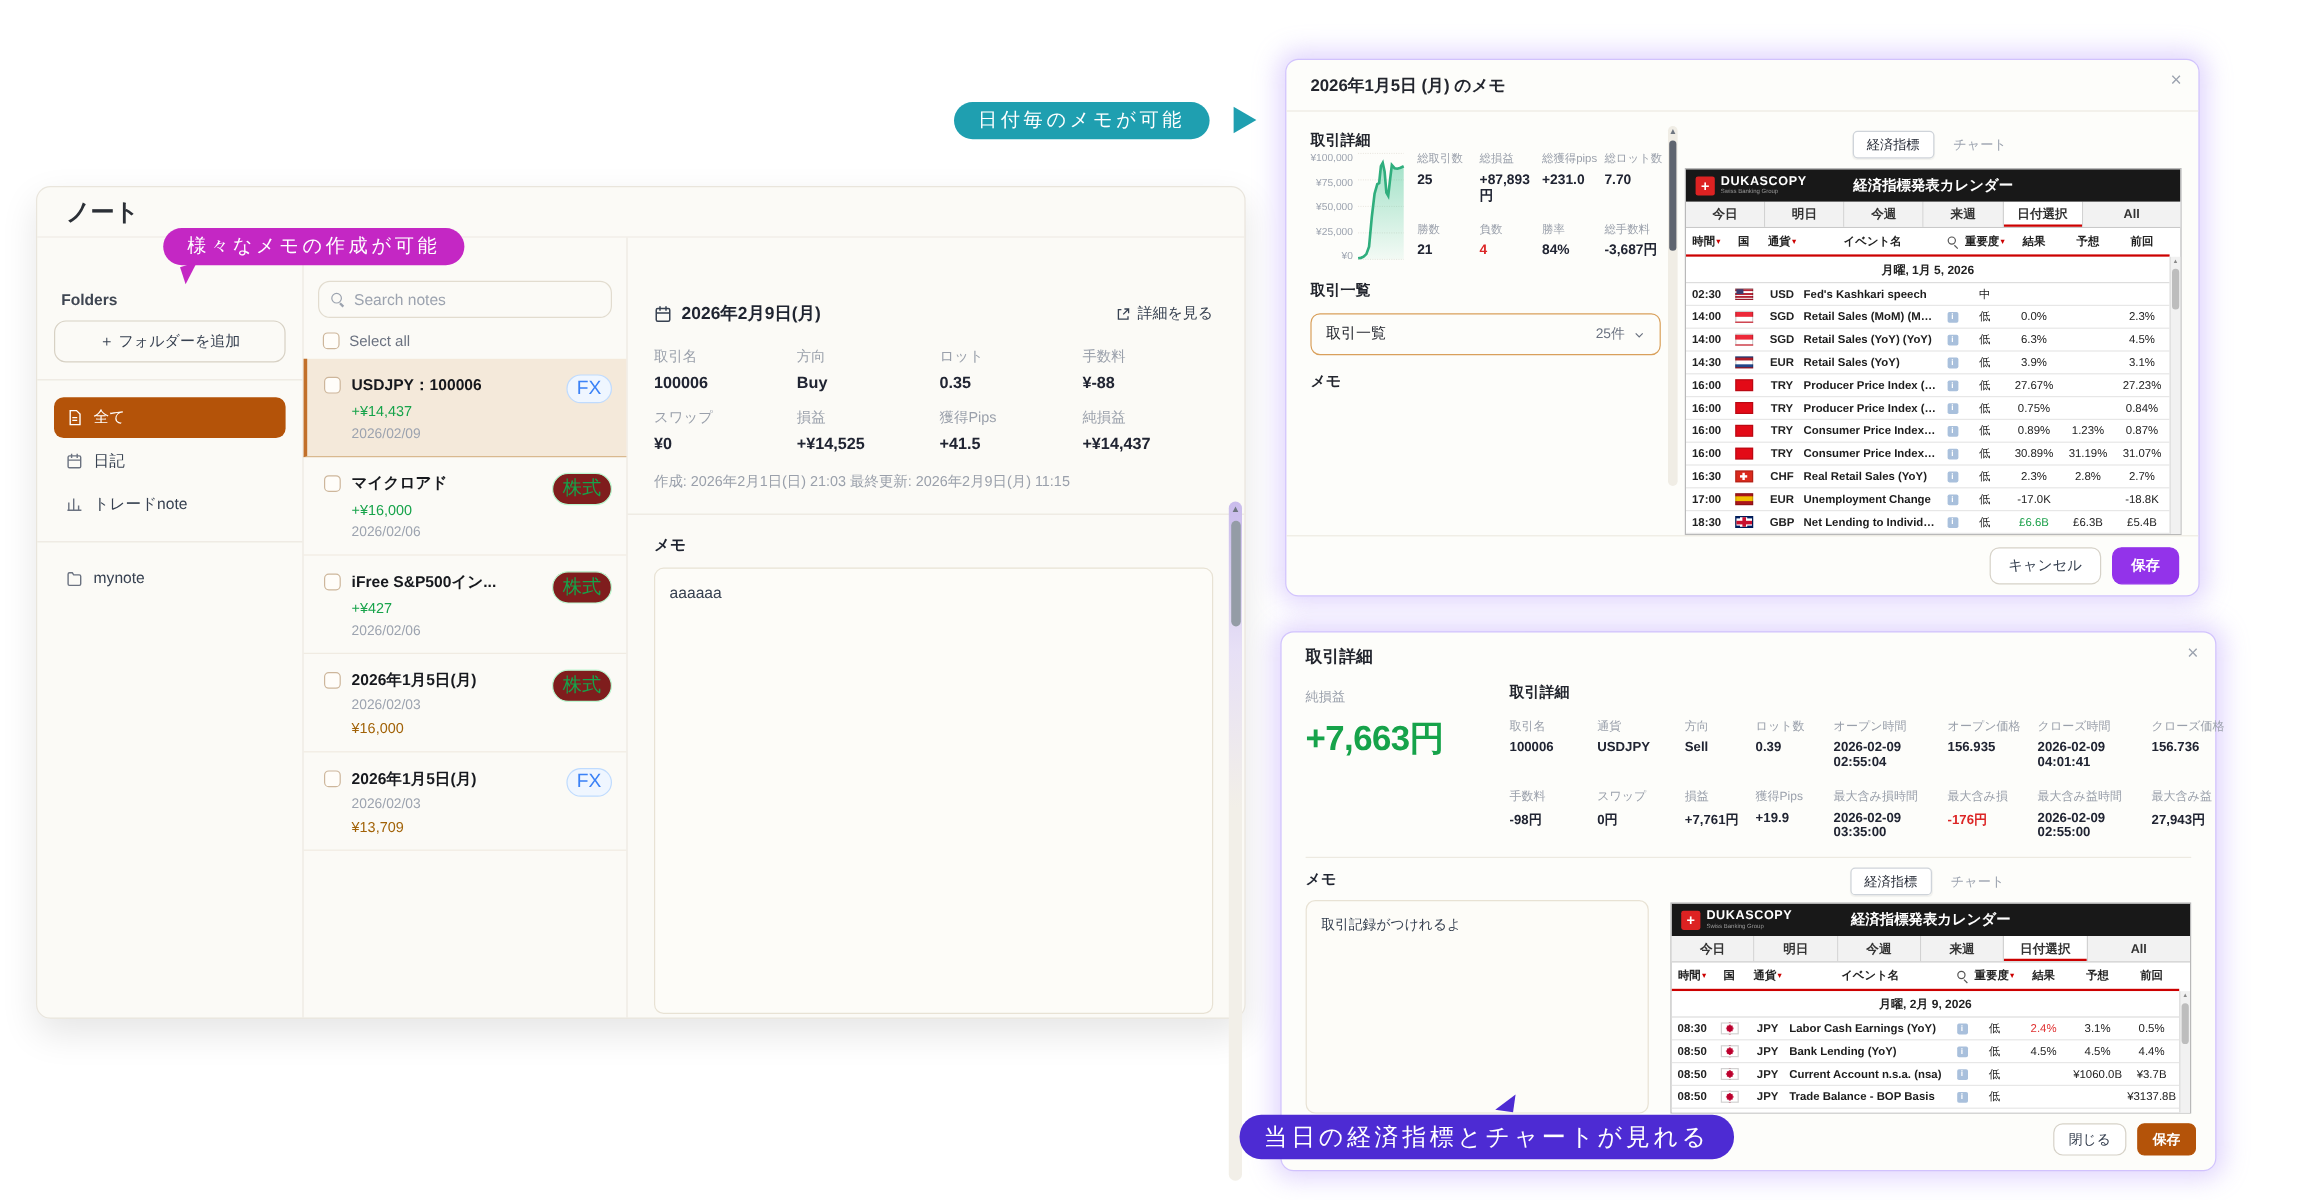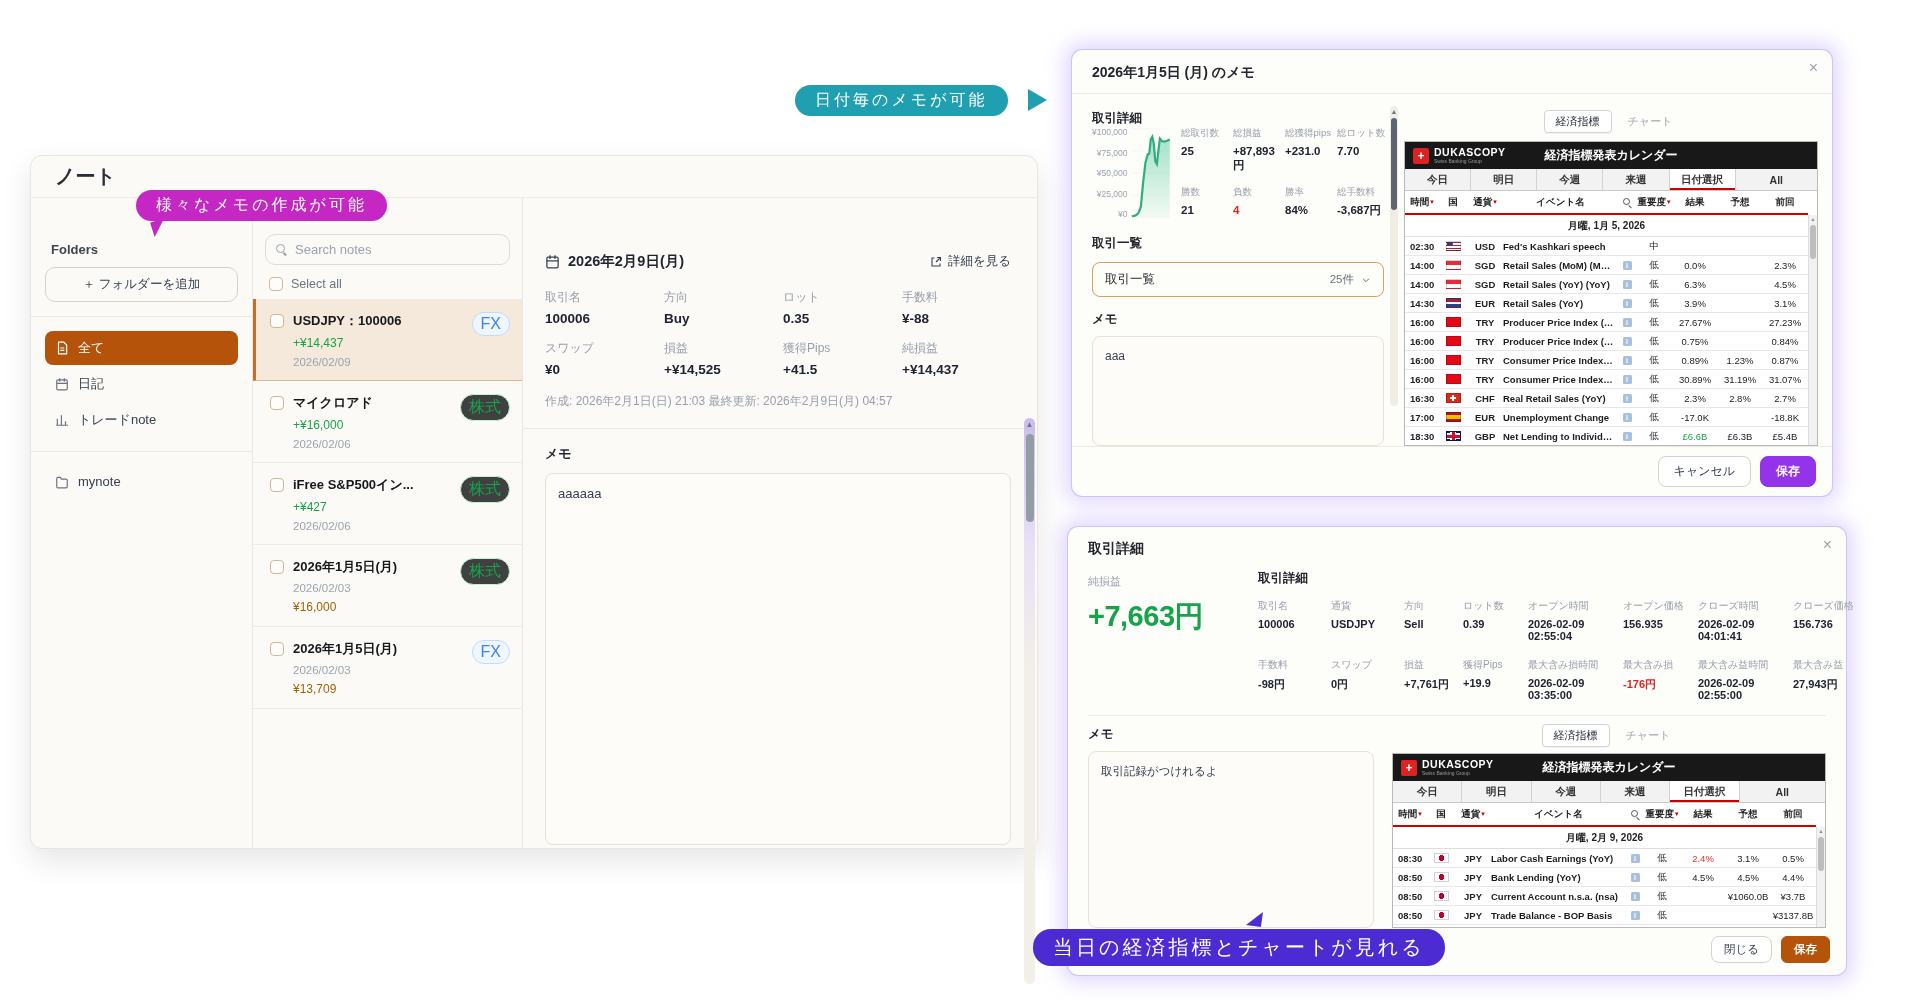--- a/index.html
+++ b/index.html
@@ -41,21 +41,21 @@
   .lens::after { content:""; position:absolute; left:8px; top:8px; width:4px; height:1.6px; background:#9ca3af; transform:rotate(45deg); transform-origin:0 0; }
   .select-all { display:flex; align-items:center; gap:8px; margin:12px 4px 8px; font-size:12.5px; color:#6b7280; }
   .checkbox { width:14px; height:14px; border:1.5px solid #cdb69b; border-radius:4px; background:#fffdf9; flex:0 0 auto; cursor:pointer; }
   .ni-wrap { margin:0 -12px; }
   .note-item { position:relative; padding:13px 14px 12px 17px; border-bottom:1px solid #f0ebe2; cursor:pointer; }
   .note-item.selected { background:#f4e9da; border-left:3px solid #c2702a; border-bottom:1px solid #d9b98f; padding-left:14px; }
   .ni-row { display:flex; align-items:center; gap:9px; }
   .ni-title { font-size:13px; font-weight:bold; color:#16181d; white-space:nowrap; overflow:hidden; text-overflow:ellipsis; max-width:170px; }
   .badge { position:absolute; right:12px; top:13px; font-size:16px; padding:2px 8px; border-radius:999px; border:1px solid; background:#fff; }
   .badge.fx { color:#3b82f6; border-color:#bfdbfe; background:#eff6ff; }
-  .badge.stock { color:#16a34a; border-color:#bbf7d0; background:#404040; }
+  .badge.stock { color:#16a34a; border-color:#bbf7d0; background:#7f1d1d; }
   .ni-line { margin:6px 0 0 23px; font-size:12px; }
   .v-green, .ni-line.green { color:var(--green,#16a34a); }
   .ni-line.gray { color:#9ca3af; font-size:11.5px; }
   .ni-line.amber { color:var(--amber,#a16207); }
 
   .note-detail { flex:1; padding:54px 26px 0 22px; position:relative; }
   .nd-header { display:flex; justify-content:space-between; align-items:center; }
   .nd-title { display:flex; align-items:center; gap:8px; font-size:14.5px; font-weight:bold; color:#1f2430; }
   .nd-view { display:flex; align-items:center; gap:6px; font-size:12.5px; color:#374151; cursor:pointer; }
   .nd-fields { display:grid; grid-template-columns:repeat(4,1fr); gap:14px 10px; margin-top:18px; }
@@ -323,21 +323,21 @@
             </div>
             <div class="field">
               <div class="f-label">獲得Pips</div>
               <div class="f-value v-green">+41.5</div>
             </div>
             <div class="field">
               <div class="f-label">純損益</div>
               <div class="f-value v-green">+¥14,437</div>
             </div>
           </div>
-        <div class="nd-meta">作成: 2026年2月1日(日) 21:03 最終更新: 2026年2月9日(月) 04:57</div>
+        <div class="nd-meta">作成: 2026年2月1日(日) 21:03 最終更新: 2026年2月9日(月) 11:15</div>
         <div class="nd-divider"></div>
         <div class="memo-label">メモ</div>
         <textarea class="memo-box nd-memo" style="">aaaaaa</textarea>
       </div>
     </div>
 
     <div class="nw-scroll">
       <span class="arr">▲</span>
       <span class="thumb"></span>
     </div>
@@ -417,21 +417,20 @@
         <div class="dropdown">
           <span>取引一覧</span>
           <span class="dd-right">
             <span>25件</span>
             <svg width="10" height="10" viewBox="0 0 24 24" fill="none" stroke="#6b7280" stroke-width="2.4">
                 <path d="M5 9l7 7 7-7"></path>
               </svg>
           </span>
         </div>
         <div class="sec-heading" style="margin-top:14px">メモ</div>
-        <textarea class="memo-box mm-memo" style="">aaa</textarea>
       </div>
       <div class="mm-right">
         <div class="panel-tabs">
           <button class="ptab active">経済指標</button>
           <button class="ptab plain">チャート</button>
         </div>
         <div class="calendar">
             <div class="cal-head">
               <div class="cal-logo">
                 <span class="logo-sq">+</span>

